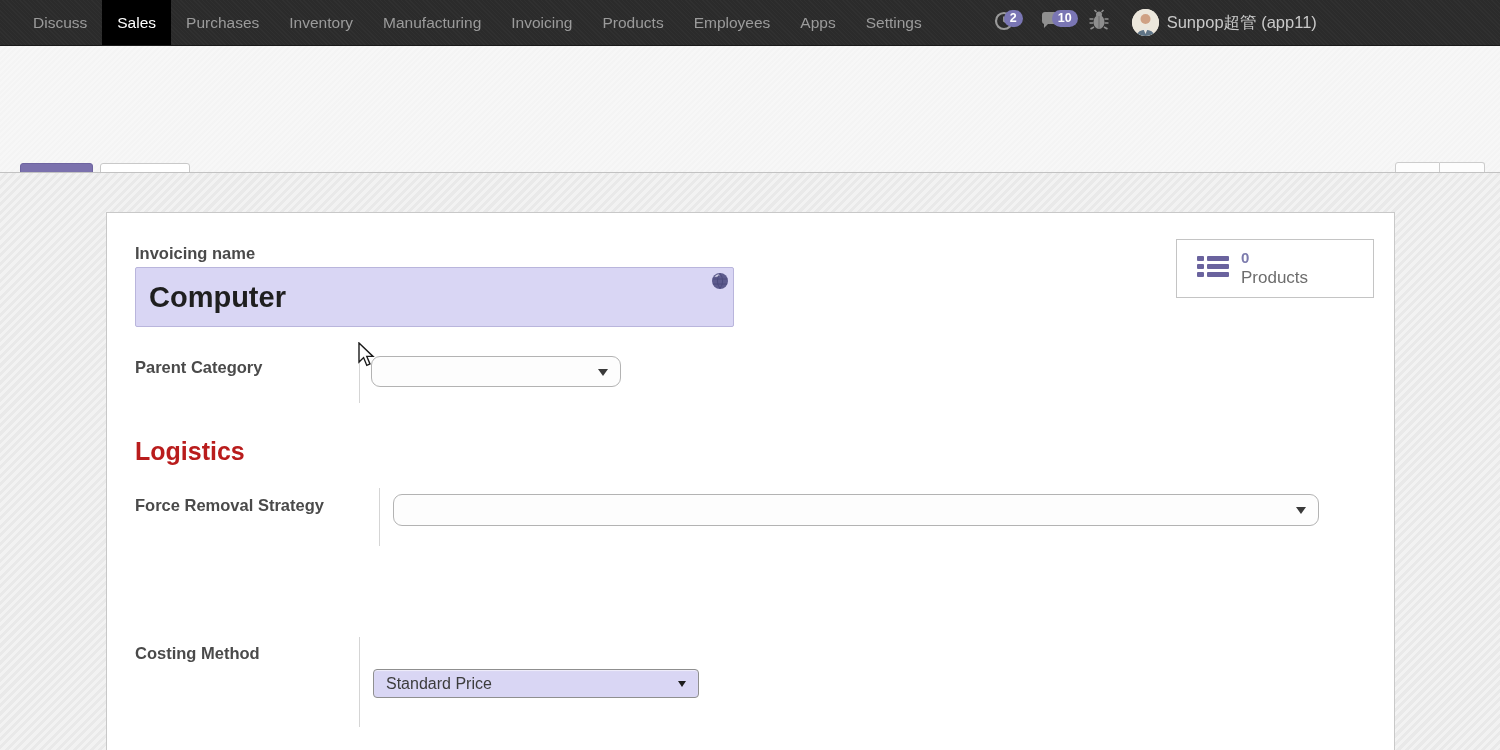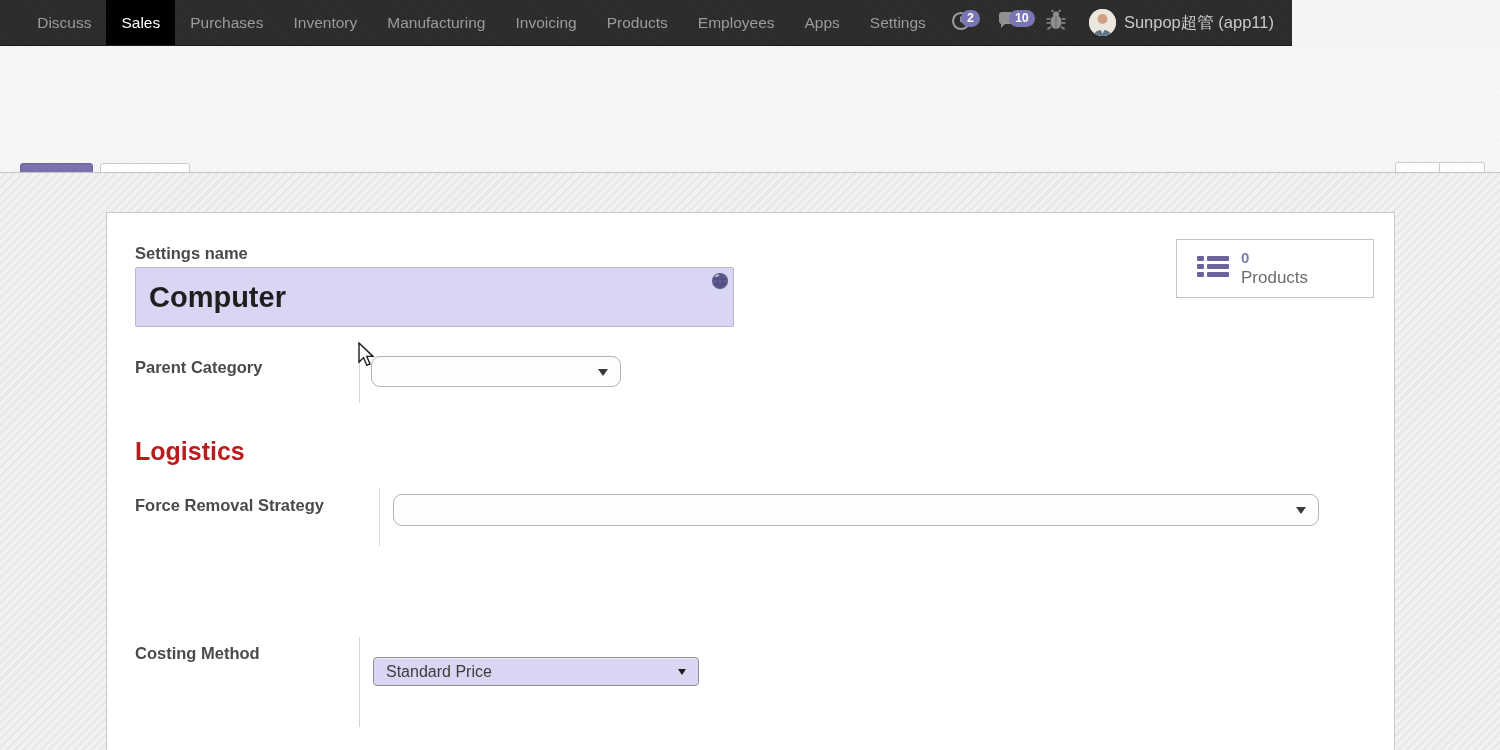--- a/index.html
+++ b/index.html
@@ -1,25 +1,26 @@
 <!DOCTYPE html>
 <html><head>
 <meta charset="utf-8">
 <style>
   * { margin:0; padding:0; box-sizing:border-box; }
   html,body { width:1500px; height:750px; overflow:hidden; }
   body { font-family:"Liberation Sans", sans-serif; background:#f4f4f4; position:relative; }
 
   
   .navbar {
-    position:absolute; left:0; top:0; width:1292px; height:46px;
+    position:absolute; left:0; top:0; width:1500px; height:46px;
     background-color:#2b2b2b;
     background-image:repeating-linear-gradient(45deg, rgba(255,255,255,0.025) 0 1px, transparent 1px 3px);
-    display:flex; justify-content:flex-end; align-items:stretch;
+    display:flex; justify-content:flex-start; align-items:stretch;
     border-bottom:1px solid #1a1a1a;
+    gap:47px;
   }
   .nav-left { display:flex; align-items:stretch; padding-left:18px; }
   .nav-item {
     color:#9b9b9b; font-size:15.5px; line-height:46px; padding:0 15px; cursor:pointer;
     white-space:nowrap;
   }
   .nav-item.active { background:#000; color:#fff; }
   .nav-right { display:flex; align-items:center; padding-right:10px; gap:4px; }
   .systray-item { position:relative; display:flex; align-items:center; padding:0 10px; height:46px; cursor:pointer; }
   .badge {
@@ -103,21 +104,21 @@
   .vline-costing { left:252px; top:424px; height:90px; }
 
   .o-select {
     position:absolute; background:#fdfdfd; border:1px solid #b3b3b3; border-radius:9px;
     display:flex; align-items:center; cursor:pointer; font-size:16px; color:#3c3c3c;
     padding:0 28px 0 12px;
   }
   .sel-parent { left:264px; top:143px; width:250px; height:31px; }
   .sel-force  { left:286px; top:281px; width:926px; height:32px; }
   .sel-costing {
-    left:266px; top:444px; width:326px; height:29px;
+    left:266px; top:456px; width:326px; height:29px;
     background:#d9d6f4; border:1px solid #8f8f8f; border-radius:4px;
     box-shadow:inset 0 1px 1px rgba(255,255,255,0.6);
   }
   .caret {
     position:absolute; right:12px; top:50%; margin-top:-3px;
     width:0; height:0; border-left:5px solid transparent; border-right:5px solid transparent;
     border-top:7px solid #3a3a3a;
   }
   .sel-costing .caret { border-top-color:#1c1c1c; border-left-width:4px; border-right-width:4px; border-top-width:6px; }
 
@@ -219,21 +220,21 @@
               <rect x="10" y="17" width="22" height="5" rx="1"></rect>
           </g>
         </svg>
       </span>
       <span class="stat-texts">
         <span class="stat-count">0</span>
         <span class="stat-label">Products</span>
       </span>
     </button>
 
-    <label class="field-label lbl-category">Settings name</label>
+    <label class="field-label lbl-category">Invoicing name</label>
     <input class="name-input" type="text" value="Computer" style="">
     <span class="globe-wrap">
       <svg width="18" height="18" viewBox="0 0 18 18">
         <circle cx="9" cy="9" r="8" fill="#5d5b8d"></circle>
         <path d="M3.5 4.5 a7 7 0 0 1 6-2.3 c-1 1.8-4.5 3.4-6 2.3 z" fill="#e9e7f5" opacity="0.85"></path>
         <path d="M9 1.5 a12 12 0 0 0 0 15 M9 1.5 a12 12 0 0 1 0 15 M1.6 7 h14.8 M2 12 h14" stroke="#49477a" stroke-width="0.8" fill="none"></path>
       </svg>
     </span>
 
     <label class="field-label lbl-parent">Parent Category</label>

